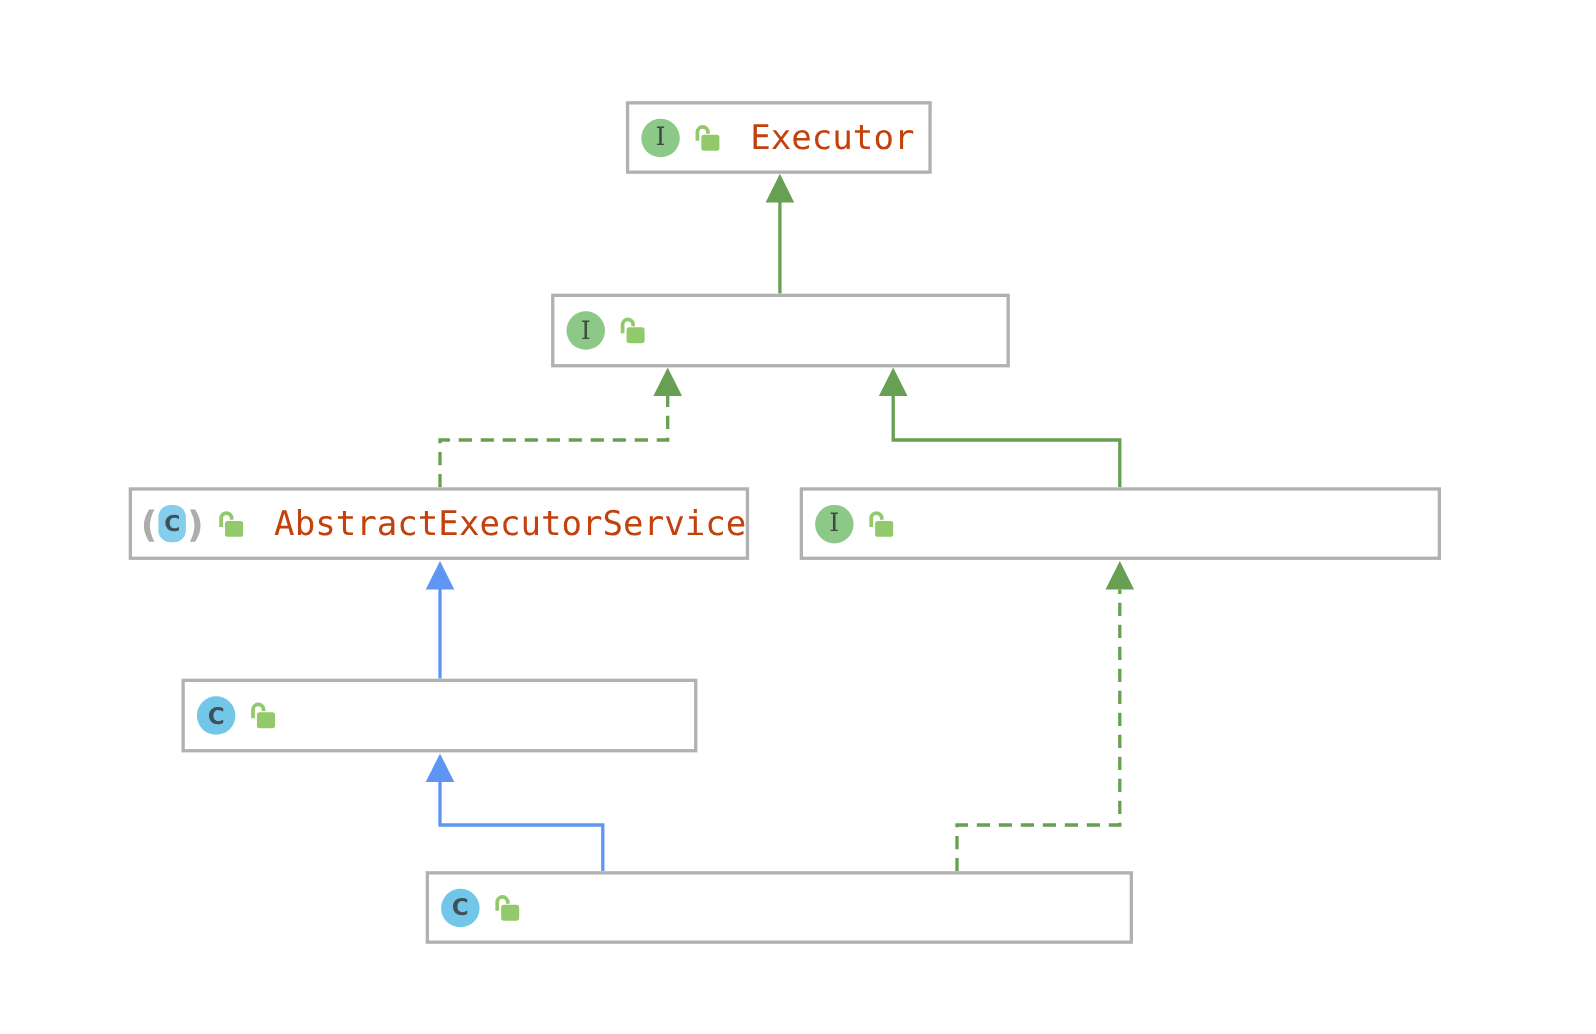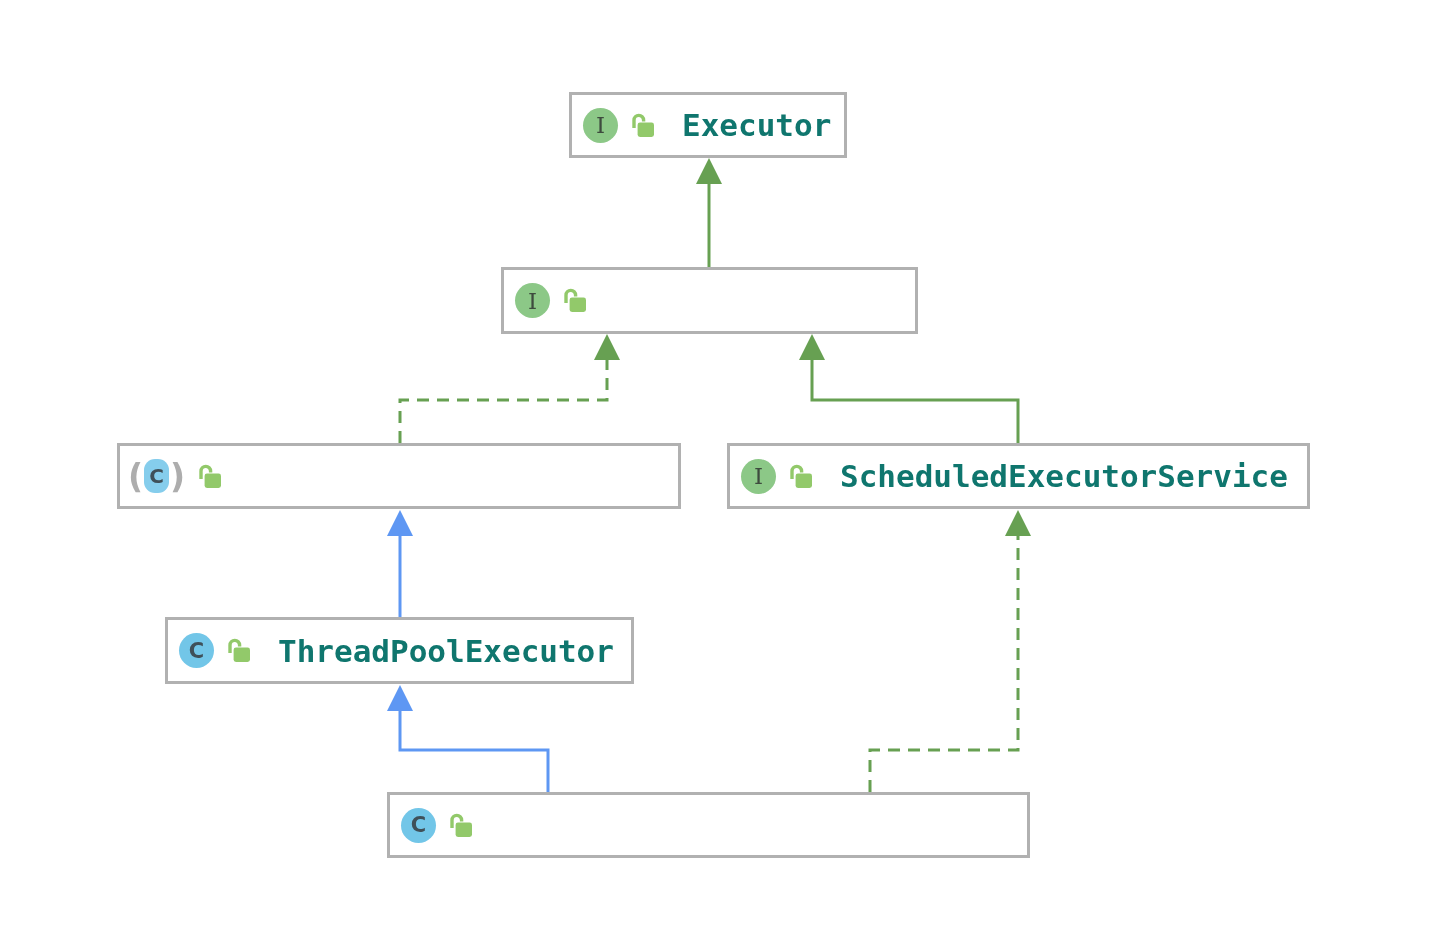--- a/index.html
+++ b/index.html
@@ -27,24 +27,23 @@
     box-sizing: border-box;
     background: #ffffff;
     border: 3px solid #b1b1b1;
     display: flex;
     align-items: center;
     padding-left: 11px;
     white-space: nowrap;
   }
   .node .label {
     font-size: 31px;
-    color: #0f766e;
+    color: #c2410c;
     margin-left: 26px;
     letter-spacing: 0px;
-    font-weight: bold;
   }
   .badge {
     width: 35px;
     height: 35px;
     border-radius: 50%;
     display: flex;
     align-items: center;
     justify-content: center;
     flex: 0 0 auto;
   }
@@ -166,46 +165,45 @@
         <span class="glyph">C</span>
       </span>
       <span class="paren">)</span>
     </span>
     <span class="lock">
       <svg width="27" height="29" viewBox="0 0 27 29">
         <path d="M5 17 V9.2 a4.8 4.8 0 0 1 9.6 0 V10.6" fill="none" stroke="#92c96a" stroke-width="3.4"></path>
         <rect x="8.6" y="11.6" width="16.4" height="14.4" rx="2.4" fill="#92c96a"></rect>
       </svg>
     </span>
+    <span class="label">AbstractExecutorService</span>
   </div>
 
   <div class="node" style="left:727px; top:443px; width:583px; height:66px;">
     <span class="badge badge-iface">
       <span class="glyph">I</span>
     </span>
     <span class="lock">
       <svg width="27" height="29" viewBox="0 0 27 29">
         <path d="M5 17 V9.2 a4.8 4.8 0 0 1 9.6 0 V10.6" fill="none" stroke="#92c96a" stroke-width="3.4"></path>
         <rect x="8.6" y="11.6" width="16.4" height="14.4" rx="2.4" fill="#92c96a"></rect>
       </svg>
     </span>
-    <span class="label">ScheduledExecutorService</span>
   </div>
 
   <div class="node" style="left:165px; top:617px; width:469px; height:67px;">
     <span class="badge badge-cls">
       <span class="glyph">C</span>
     </span>
     <span class="lock">
       <svg width="27" height="29" viewBox="0 0 27 29">
         <path d="M5 17 V9.2 a4.8 4.8 0 0 1 9.6 0 V10.6" fill="none" stroke="#92c96a" stroke-width="3.4"></path>
         <rect x="8.6" y="11.6" width="16.4" height="14.4" rx="2.4" fill="#92c96a"></rect>
       </svg>
     </span>
-    <span class="label">ThreadPoolExecutor</span>
   </div>
 
   <div class="node" style="left:387px; top:792px; width:643px; height:66px;">
     <span class="badge badge-cls">
       <span class="glyph">C</span>
     </span>
     <span class="lock">
       <svg width="27" height="29" viewBox="0 0 27 29">
         <path d="M5 17 V9.2 a4.8 4.8 0 0 1 9.6 0 V10.6" fill="none" stroke="#92c96a" stroke-width="3.4"></path>
         <rect x="8.6" y="11.6" width="16.4" height="14.4" rx="2.4" fill="#92c96a"></rect>

